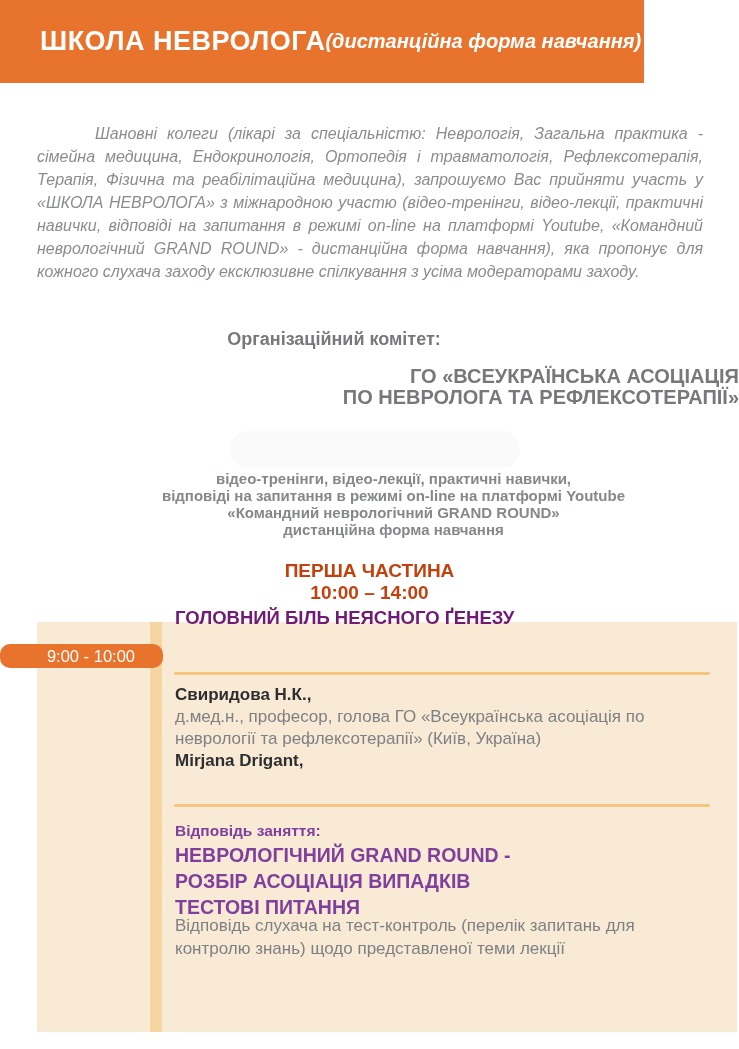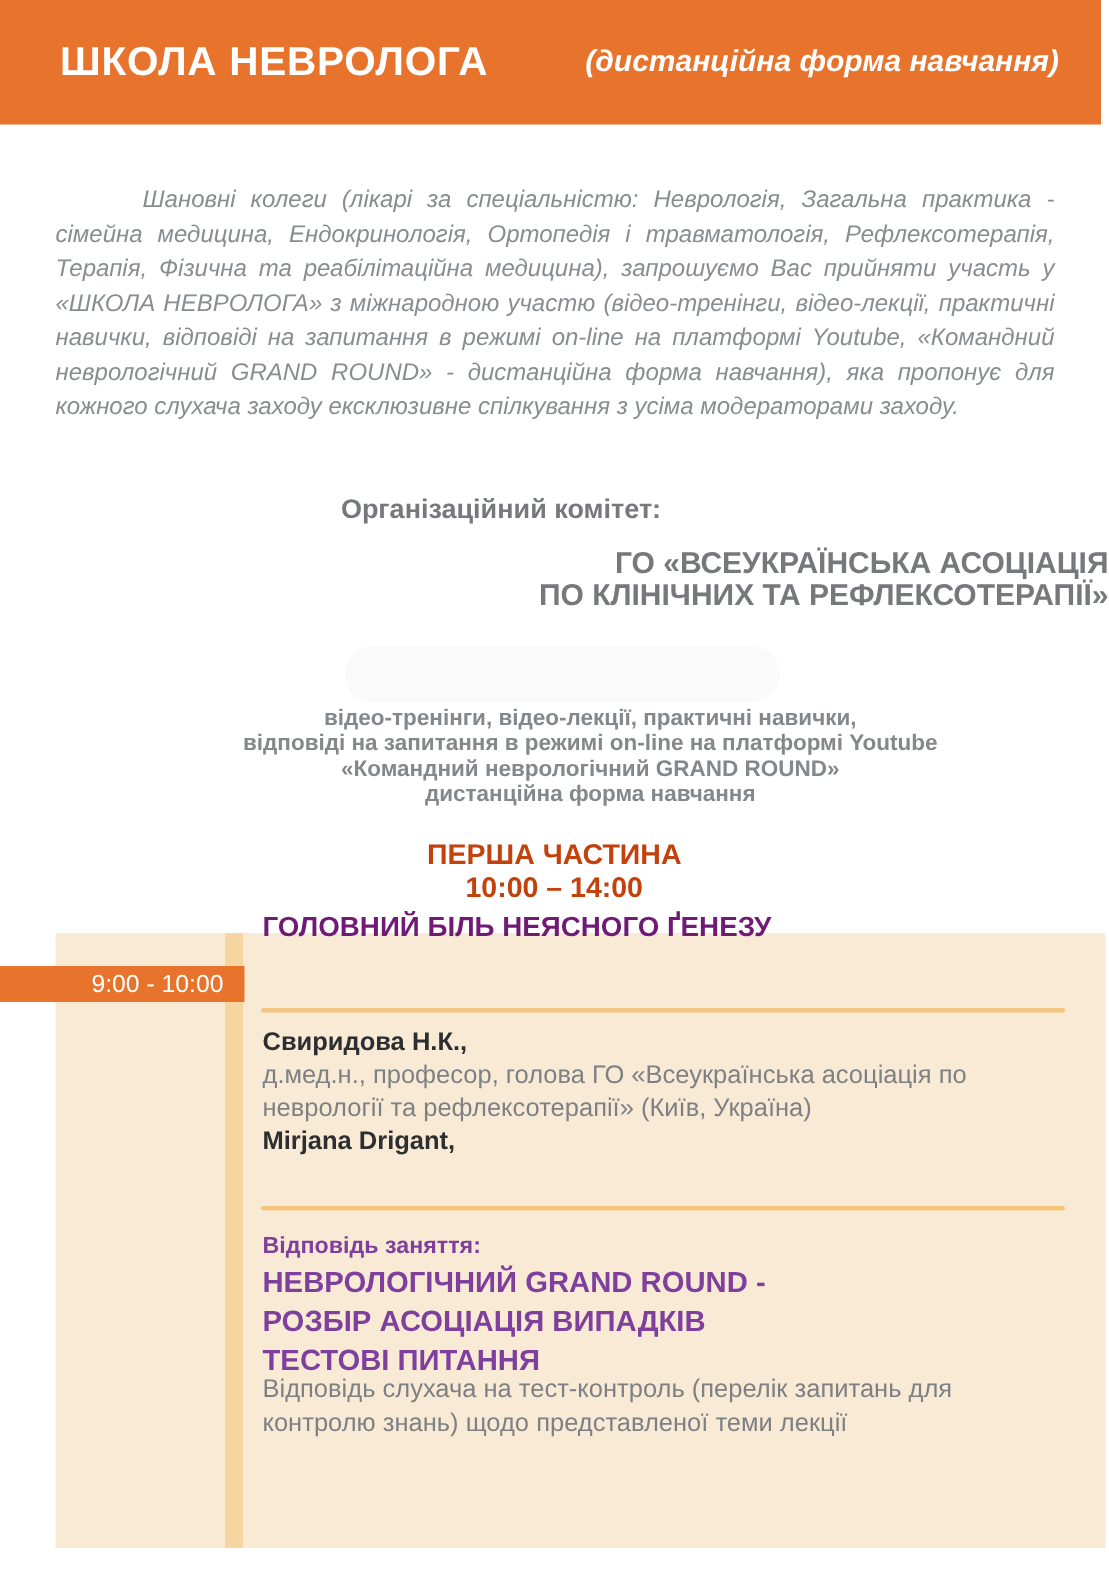--- a/index.html
+++ b/index.html
@@ -5,24 +5,24 @@
   html,body{margin:0;padding:0;background:#ffffff;}
   .page{
     position:relative;
     width:739px;height:1049px;
     background:#ffffff;
     overflow:hidden;
     font-family:"Liberation Sans","DejaVu Sans",sans-serif;
   }
   
   .header{
-    position:absolute;top:0;left:0;width:734px;height:83px;
+    position:absolute;top:0;left:0;width:644px;height:83px;
     background:#E8732D;
     display:flex;align-items:center;justify-content:space-between;
-    padding:0 28px 0 40px;box-sizing:border-box;gap:20px;
+    padding:0 28px 0 40px;box-sizing:border-box;
   }
   .header-title{
     color:#ffffff;font-size:27px;font-weight:700;letter-spacing:.5px;white-space:nowrap;
   }
   .header-subtitle{
     color:#ffffff;font-size:20px;font-style:italic;font-weight:600;white-space:nowrap;
   }
   
   .intro{
     position:absolute;top:106px;left:37px;width:666px;
@@ -59,21 +59,21 @@
     background:#F9EAD5;
   }
   .time-stripe{
     position:absolute;top:622px;left:150px;width:12px;height:410px;
     background:#F5D6A1;
   }
   .time-badge{
     position:absolute;top:644px;left:0;width:163px;height:24px;
     background:#E8732D;color:#ffffff;
     font-size:16.5px;line-height:24px;text-align:right;
-    padding-right:14px;box-sizing:border-box;white-space:nowrap;
+    padding-right:28px;box-sizing:border-box;white-space:nowrap;border-radius:10px;
   }
   .session-title{
     position:absolute;top:607px;left:175px;width:540px;
     color:#701a75;font-size:18.5px;font-weight:700;white-space:nowrap;
   }
   .divider{
     position:absolute;left:174px;width:536px;height:3px;
     background:#F6C57D;border-radius:2px;
   }
   .divider-1{top:672px;}
@@ -105,21 +105,21 @@
   <div class="header">
     <span class="header-title">ШКОЛА НЕВРОЛОГА</span>
     <span class="header-subtitle">(дистанційна форма навчання)</span>
   </div>
 
   <p class="intro">Шановні колеги (лікарі за спеціальністю: Неврологія, Загальна практика - сімейна медицина, Ендокринологія, Ортопедія і травматологія, Рефлексотерапія, Терапія, Фізична та реабілітаційна медицина), запрошуємо Вас прийняти участь у «ШКОЛА НЕВРОЛОГА» з міжнародною участю (відео-тренінги, відео-лекції, практичні навички, відповіді на запитання в режимі on-line на платформі Youtube, «Командний неврологічний GRAND ROUND» - дистанційна форма навчання), яка пропонує для кожного слухача заходу ексклюзивне спілкування з усіма модераторами заходу.</p>
 
   <div class="committee-heading">Організаційний комітет:</div>
   <div class="org-name">
     <div>ГО «ВСЕУКРАЇНСЬКА АСОЦІАЦІЯ</div>
-    <div>ПО КЛІНІЧНИХ ТА РЕФЛЕКСОТЕРАПІЇ»</div>
+    <div>ПО НЕВРОЛОГА ТА РЕФЛЕКСОТЕРАПІЇ»</div>
   </div>
 
   <div class="blob"></div>
 
   <div class="format-block">
     <div>відео-тренінги, відео-лекції, практичні навички,</div>
     <div>відповіді на запитання в режимі on-line на платформі Youtube</div>
     <div>«Командний неврологічний GRAND ROUND»</div>
     <div>дистанційна форма навчання</div>
   </div>

